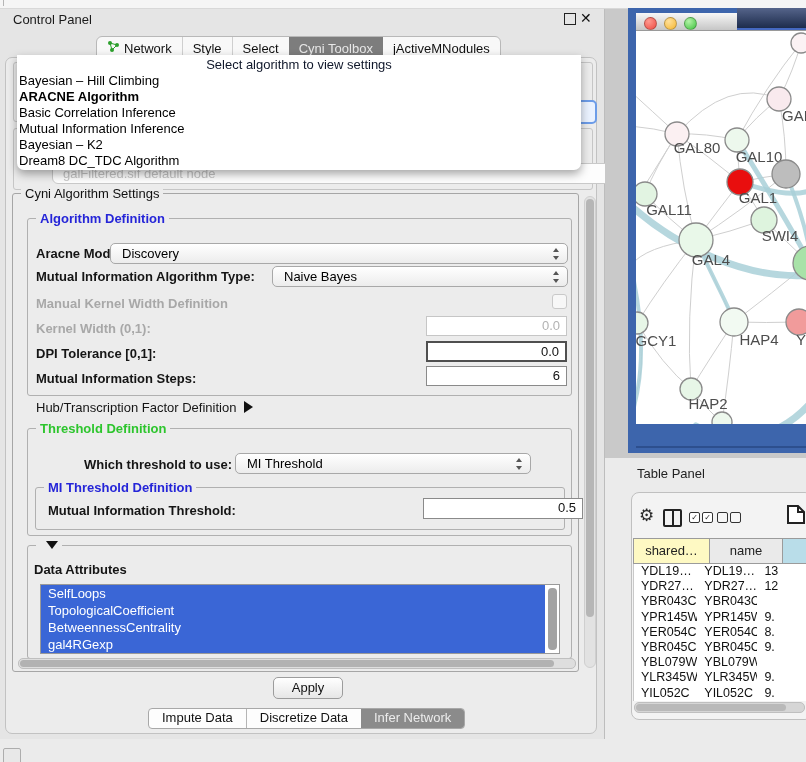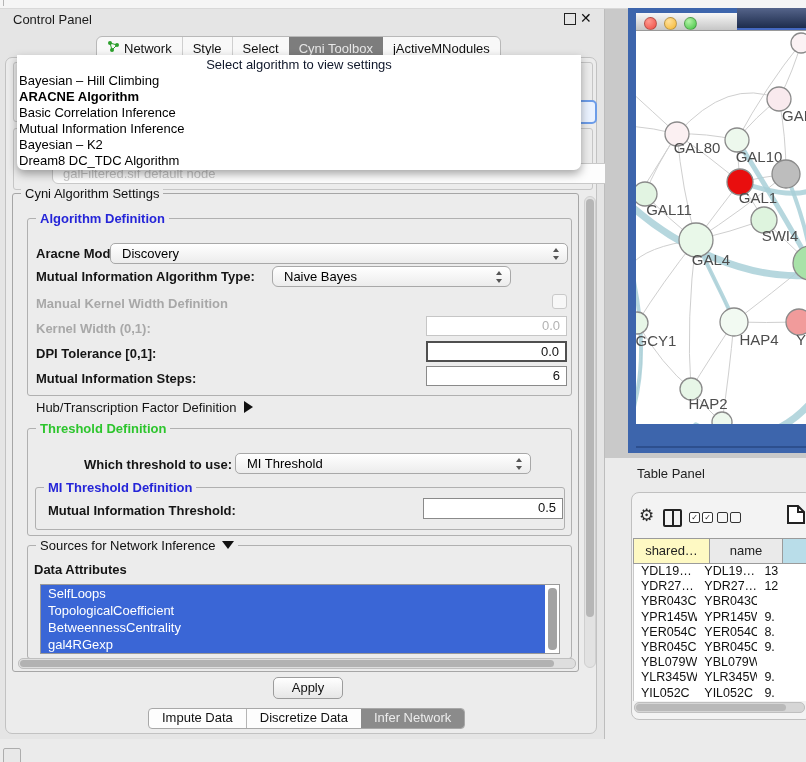--- a/index.html
+++ b/index.html
@@ -182,21 +182,21 @@
 
 <div class="groupbox" style="left:27px;top:218px;width:543px;height:176px;">
   <span class="legend blue">Algorithm Definition</span>
 </div>
 <div class="flabel" style="left:36px;top:246px;">Aracne Mode:</div>
 <div class="combo" style="left:110px;top:243px;width:458px;height:21px;">
   <span>Discovery</span>
   <span class="spin"></span>
 </div>
 <div class="flabel" style="left:36px;top:269px;">Mutual Information Algorithm Type:</div>
-<div class="combo" style="left:272px;top:266px;width:239px;height:21px;border-radius:6px;">
+<div class="combo" style="left:272px;top:266px;width:296px;height:21px;">
   <span>Naive Bayes</span>
   <span class="spin"></span>
 </div>
 <div class="flabel dis" style="left:36px;top:296px;">Manual Kernel Width Definition</div>
 <div class="cbox" style="left:552px;top:294px;"></div>
 <div class="flabel dis" style="left:36px;top:321px;">Kernel Width (0,1):</div>
 <div class="tfield dis" style="left:426px;top:316px;width:141px;height:20px;">0.0</div>
 <div class="flabel" style="left:36px;top:346px;">DPI Tolerance [0,1]:</div>
 <div class="tfield strong" style="left:426px;top:341px;width:141px;height:21px;">0.0</div>
 <div class="flabel" style="left:36px;top:371px;">Mutual Information Steps:</div>
@@ -209,24 +209,24 @@
 </div>
 <div class="flabel" style="left:84px;top:457px;">Which threshold to use:</div>
 <div class="combo" style="left:235px;top:453px;width:296px;height:21px;">
   <span>MI Threshold</span>
   <span class="spin"></span>
 </div>
 <div class="groupbox" style="left:35px;top:487px;width:528px;height:41px;">
   <span class="legend blue">MI Threshold Definition</span>
 </div>
 <div class="flabel" style="left:48px;top:503px;">Mutual Information Threshold:</div>
-<div class="tfield" style="left:423px;top:498px;width:140px;height:21px;">0.5</div>
+<div class="tfield" style="left:423px;top:498px;width:160px;height:21px;">0.5</div>
 
 <div class="groupbox" style="left:27px;top:545px;width:543px;height:112px;">
-  <span class="legend"><span>Sources for Network Inference</span><span class="tri-down"></span></span>
+  <span class="legend"><span class="tri-down"></span></span>
 </div>
 <div class="flabel" style="left:34px;top:562px;">Data Attributes</div>
 <div class="abs" id="attr-list">
   <div id="attr-items">
       <div class="attr-item">SelfLoops</div>
       <div class="attr-item">TopologicalCoefficient</div>
       <div class="attr-item">BetweennessCentrality</div>
       <div class="attr-item">gal4RGexp</div>
     </div>
   <div id="attr-scroll"></div>

